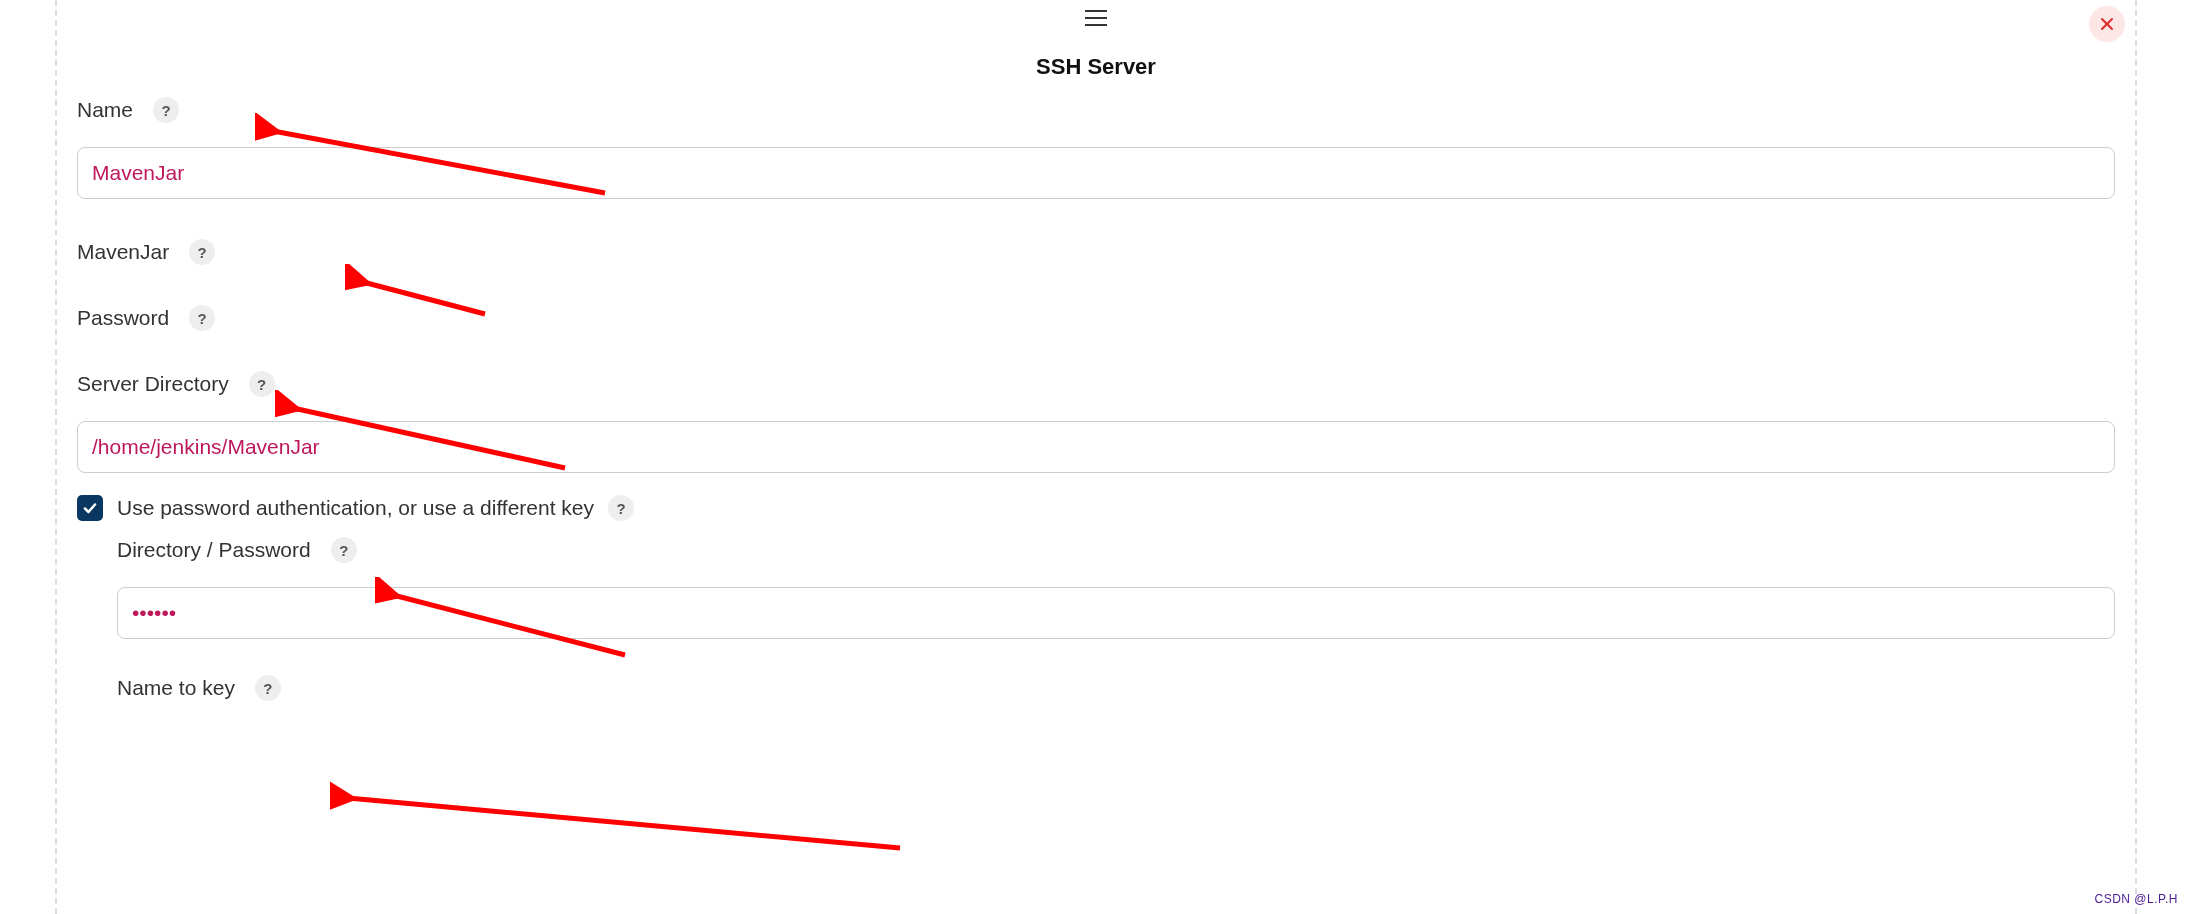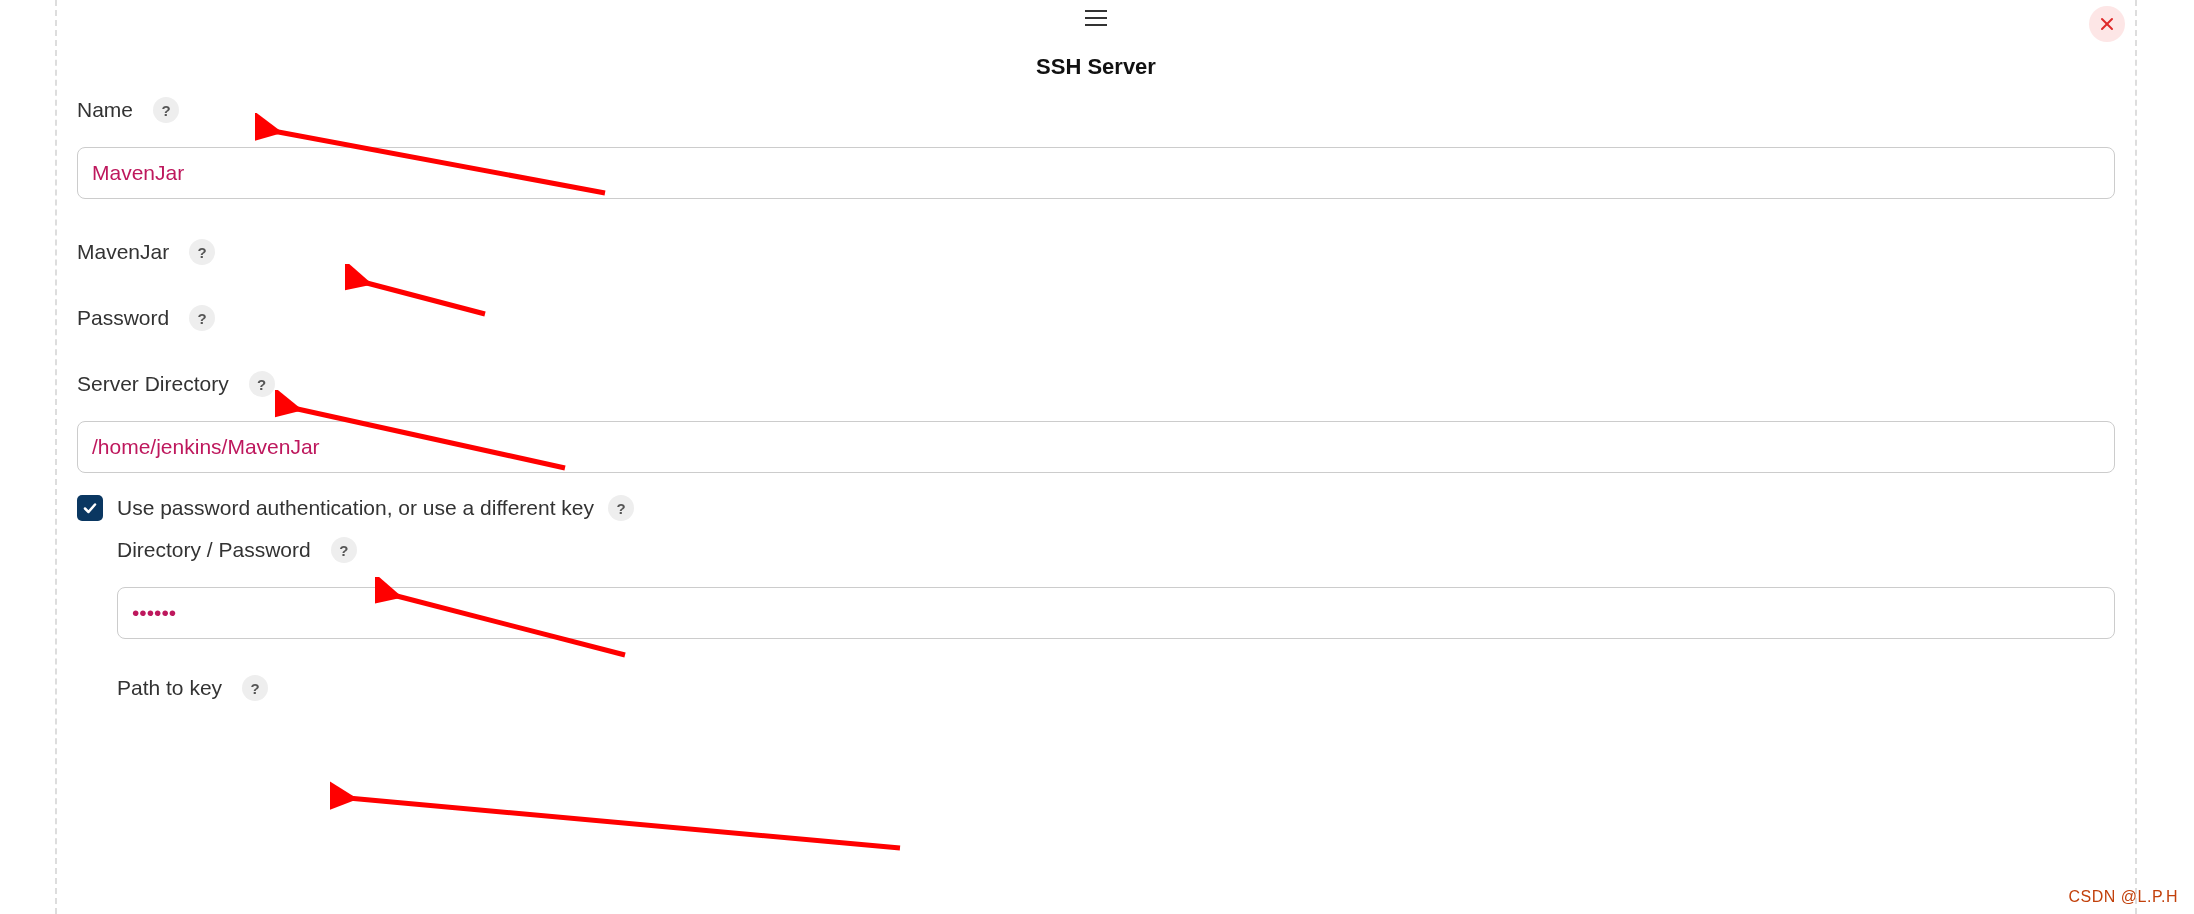--- a/index.html
+++ b/index.html
@@ -113,22 +113,22 @@
   .nested .field-block { margin-bottom: 36px; }
   .arrow {
     position: absolute;
     pointer-events: none;
     z-index: 5;
   }
   .watermark {
     position: absolute;
     right: 16px;
     bottom: 8px;
-    font-size: 16px;
-    color: #c2410c;
+    font-size: 12px;
+    color: #4c1d95;
     letter-spacing: 0.5px;
   }
 </style>
 </head>
 <body>
 
 <div class="outer">
   <div class="content">
 
     <button class="close-btn">
@@ -192,21 +192,21 @@
       <div class="field-block">
         <div class="field-label-row">
           <span class="field-label">Directory / Password</span>
           <button class="help">?</button>
         </div>
         <input type="password" value="••••••" style="">
       </div>
 
       <div class="field-block">
         <div class="field-label-row">
-          <span class="field-label">Path to key</span>
+          <span class="field-label">Name to key</span>
           <button class="help">?</button>
         </div>
       </div>
     </div>
 
   </div>
 </div>
 
 <svg class="arrow" style="left:255px; top:113px;" width="360" height="90" viewBox="0 0 360 90">
   <defs>

